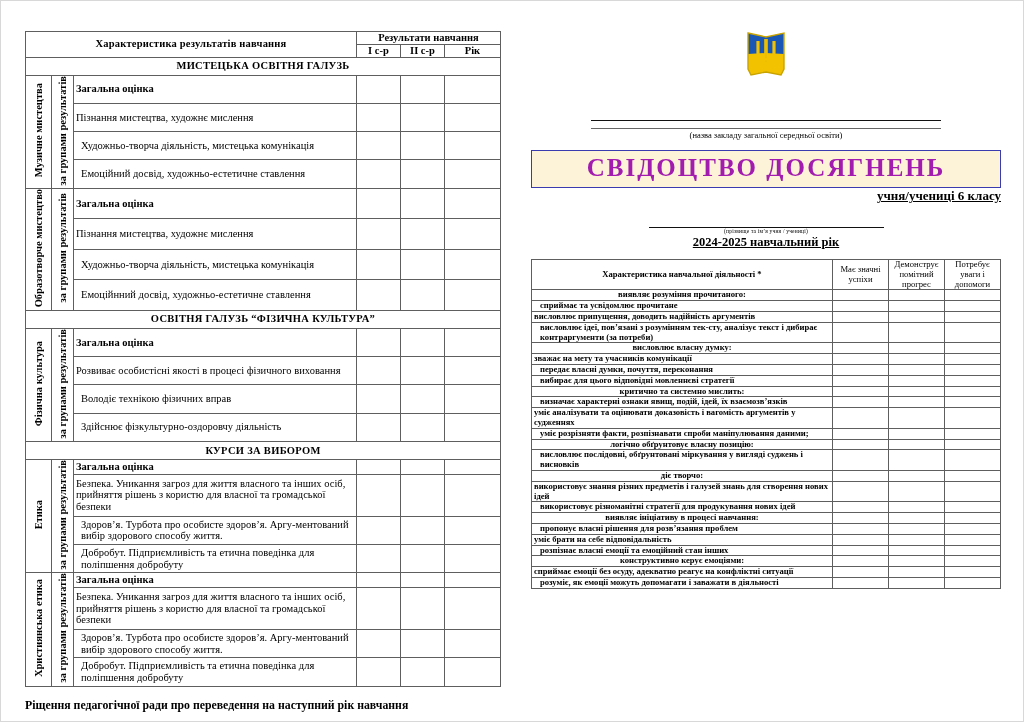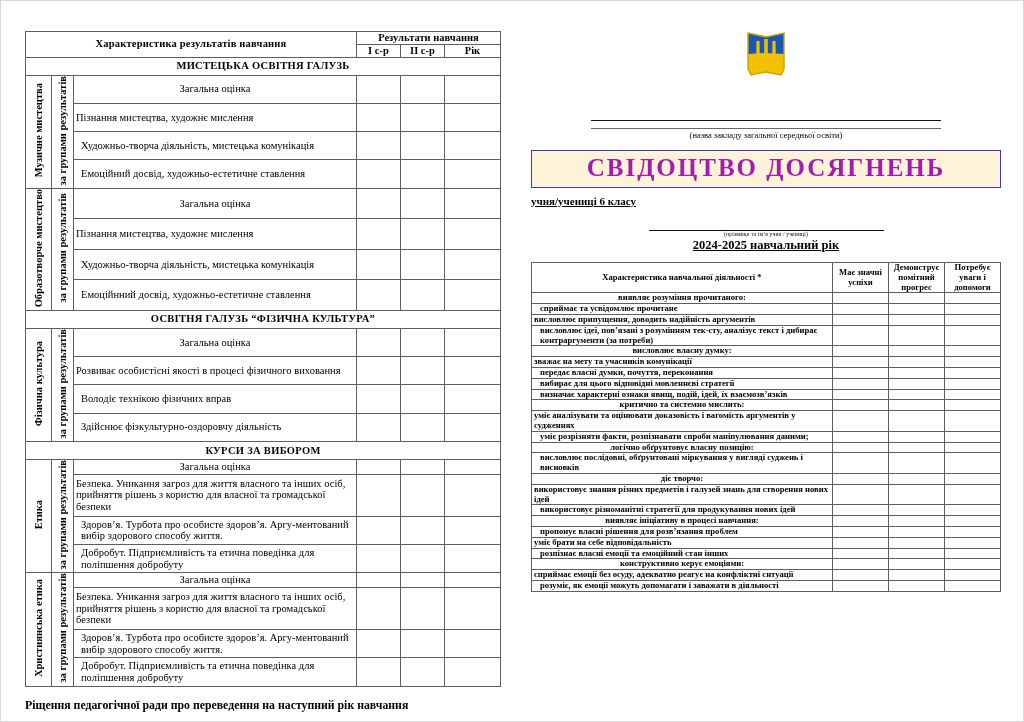--- a/index.html
+++ b/index.html
@@ -82,22 +82,22 @@
   }
   .vert{
     writing-mode:vertical-rl;
     transform:rotate(180deg);
     white-space:nowrap;
     display:inline-block;
     line-height:1.05;
   }
   .overall{
     background:#f7dca4;
-    font-weight:normal;
-    text-align:center;
+    font-weight:bold;
+    text-align:left;
     font-size:11.5px;
   }
   .mark{background:#f7dca4;}
   .crit{font-size:10.2px;text-align:left;padding-left:3px;}
   .crit.ind{padding-left:7px;}
   .colmark{width:44px;}
   .colyear{width:56px;}
 
   
   .decision{margin-top:11px;font-size:11.5px;}
@@ -136,21 +136,21 @@
     margin-top:10px;
     background:#fdf3d8;
     border:1.6px solid #3b3bb0;
     text-align:center;
     padding:3px 0 5px 0;
   }
   .cert-banner .t{
     font-size:25px;font-weight:bold;color:#a21caf;letter-spacing:2px;
   }
   .class-line{
-    text-align:left;font-weight:bold;font-size:11px;margin-top:7px;
+    text-align:right;font-weight:bold;font-size:13px;
     text-decoration:underline;
   }
   .name-line{
     margin:11px auto 0 auto;width:235px;border-bottom:1.7px solid #111;height:12px;
   }
   .name-cap{text-align:center;font-size:5.5px;margin-top:0px;letter-spacing:.2px;}
   .year-line{
     text-align:center;font-weight:bold;font-size:12.5px;margin-top:1px;
     text-decoration:underline;
   }
@@ -163,21 +163,21 @@
     line-height:1.14;
     padding:0px 2px;
     background:#fff;
     vertical-align:middle;
   }
   .rhdr-main{
     background:#d6e4c6;font-weight:bold;font-size:14px;text-align:center;
     padding:5px 2px;
   }
   .rhdr-col{
-    background:#d6e4c6;font-weight:bold;font-size:10px;text-align:center;
+    background:#d6e4c6;font-weight:normal;font-size:10px;text-align:center;
     line-height:1.18;padding:3px 1px;
   }
   .rsection{
     background:#f7dca4;font-weight:bold;font-size:8.8px;text-align:center;
   }
   .rcell{background:#f7dca4;}
   .ritem{text-align:left;font-weight:bold;}
   .ritem.ind{padding-left:8px;}
   .rc{width:56px;}
 </style>
@@ -445,30 +445,30 @@
             <td></td>
             <td></td>
           </tr>
           <tr>
             <td class="ritem ind">вибирає для цього відповідні мовленнєві стратегії</td>
             <td></td>
             <td></td>
             <td></td>
           </tr>
           <tr>
+            <td class="rsection">критично та системно мислить:</td>
+            <td class="rcell"></td>
+            <td class="rcell"></td>
+            <td class="rcell"></td>
+          </tr>
+          <tr>
             <td class="ritem ind">визначає характерні ознаки явищ, подій, ідей, їх взаємозв’язків</td>
             <td></td>
             <td></td>
             <td></td>
-          </tr>
-          <tr>
-            <td class="rsection">критично та системно мислить:</td>
-            <td class="rcell"></td>
-            <td class="rcell"></td>
-            <td class="rcell"></td>
           </tr>
           <tr>
             <td class="ritem">уміє аналізувати та оцінювати доказовість і вагомість аргументів у судженнях</td>
             <td></td>
             <td></td>
             <td></td>
           </tr>
           <tr>
             <td class="ritem ind">уміє розрізняти факти, розпізнавати спроби маніпулювання даними;</td>
             <td></td>

